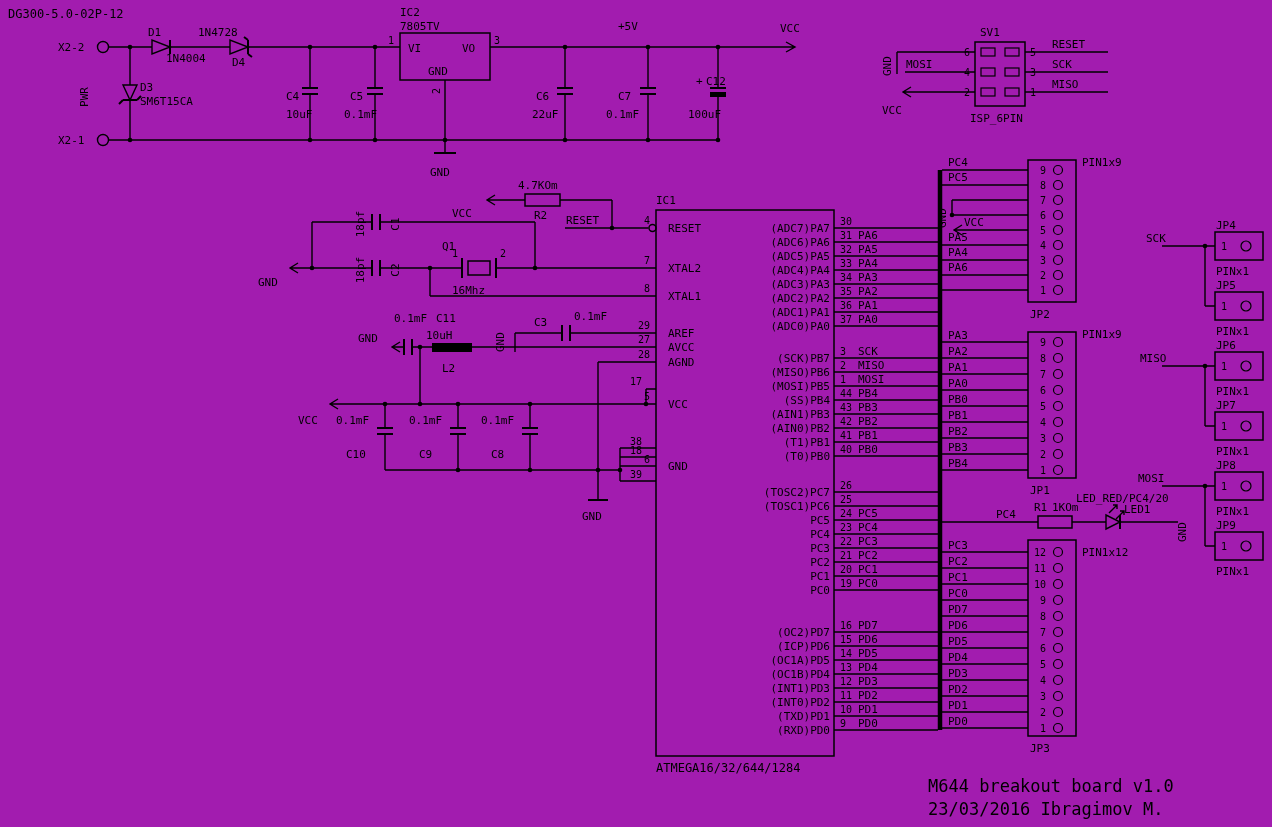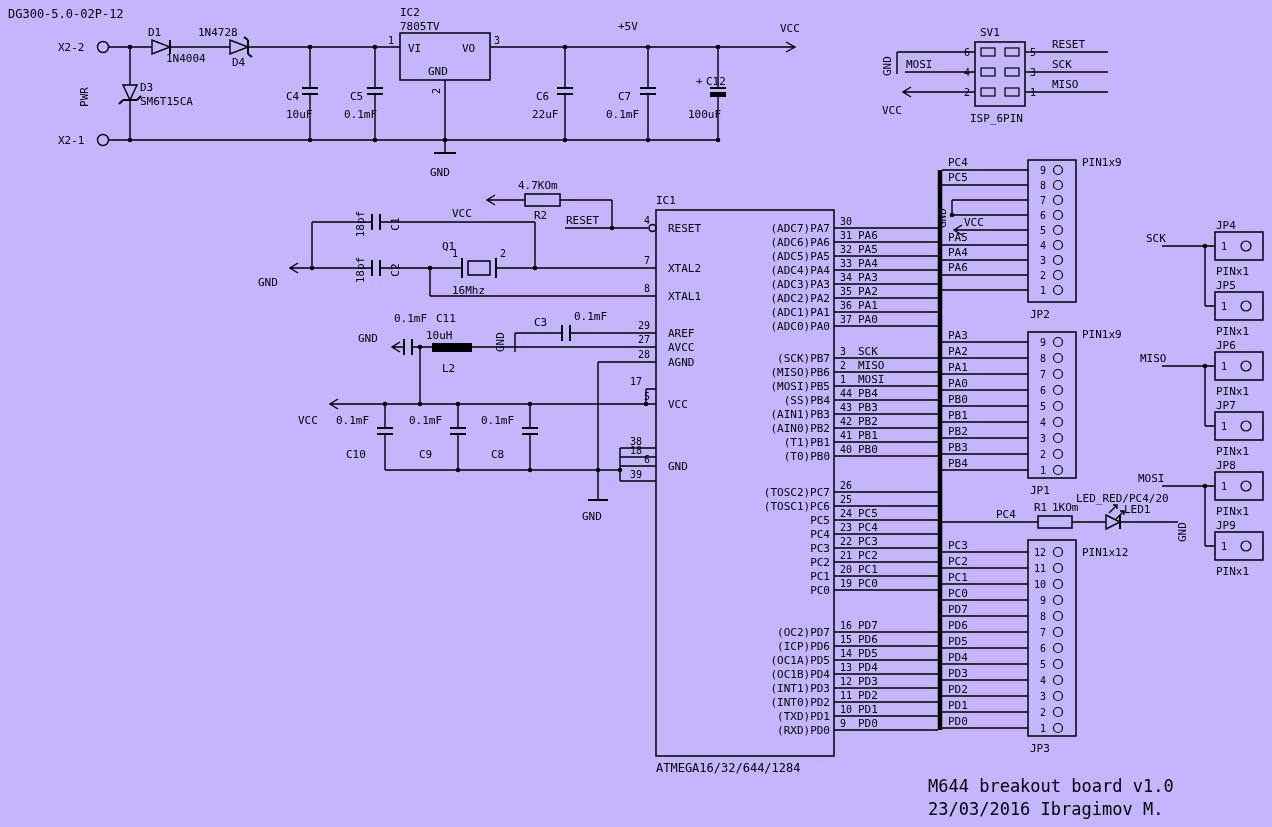--- a/index.html
+++ b/index.html
@@ -1,16 +1,16 @@
 <!DOCTYPE html>
 <html><head>
 <meta charset="utf-8">
 <style>
   html,body{margin:0;padding:0;background:#fff}
-  .sheet{width:1272px;height:827px;position:relative;background:#c4b5fd}
+  .sheet{width:1272px;height:827px;position:relative;background:#a21caf}
   svg{font-family:"DejaVu Sans Mono",monospace}
   text{font-size:11px;fill:#000}
   .s10{font-size:10px}
   .s12{font-size:12px}
   .s17{font-size:17px}
   .e{text-anchor:end}
   .m{text-anchor:middle}
   .w{fill:none;stroke:#000;stroke-width:1.4}
   .w2{fill:none;stroke:#000;stroke-width:2}
   .bus{fill:none;stroke:#000;stroke-width:4.5}

